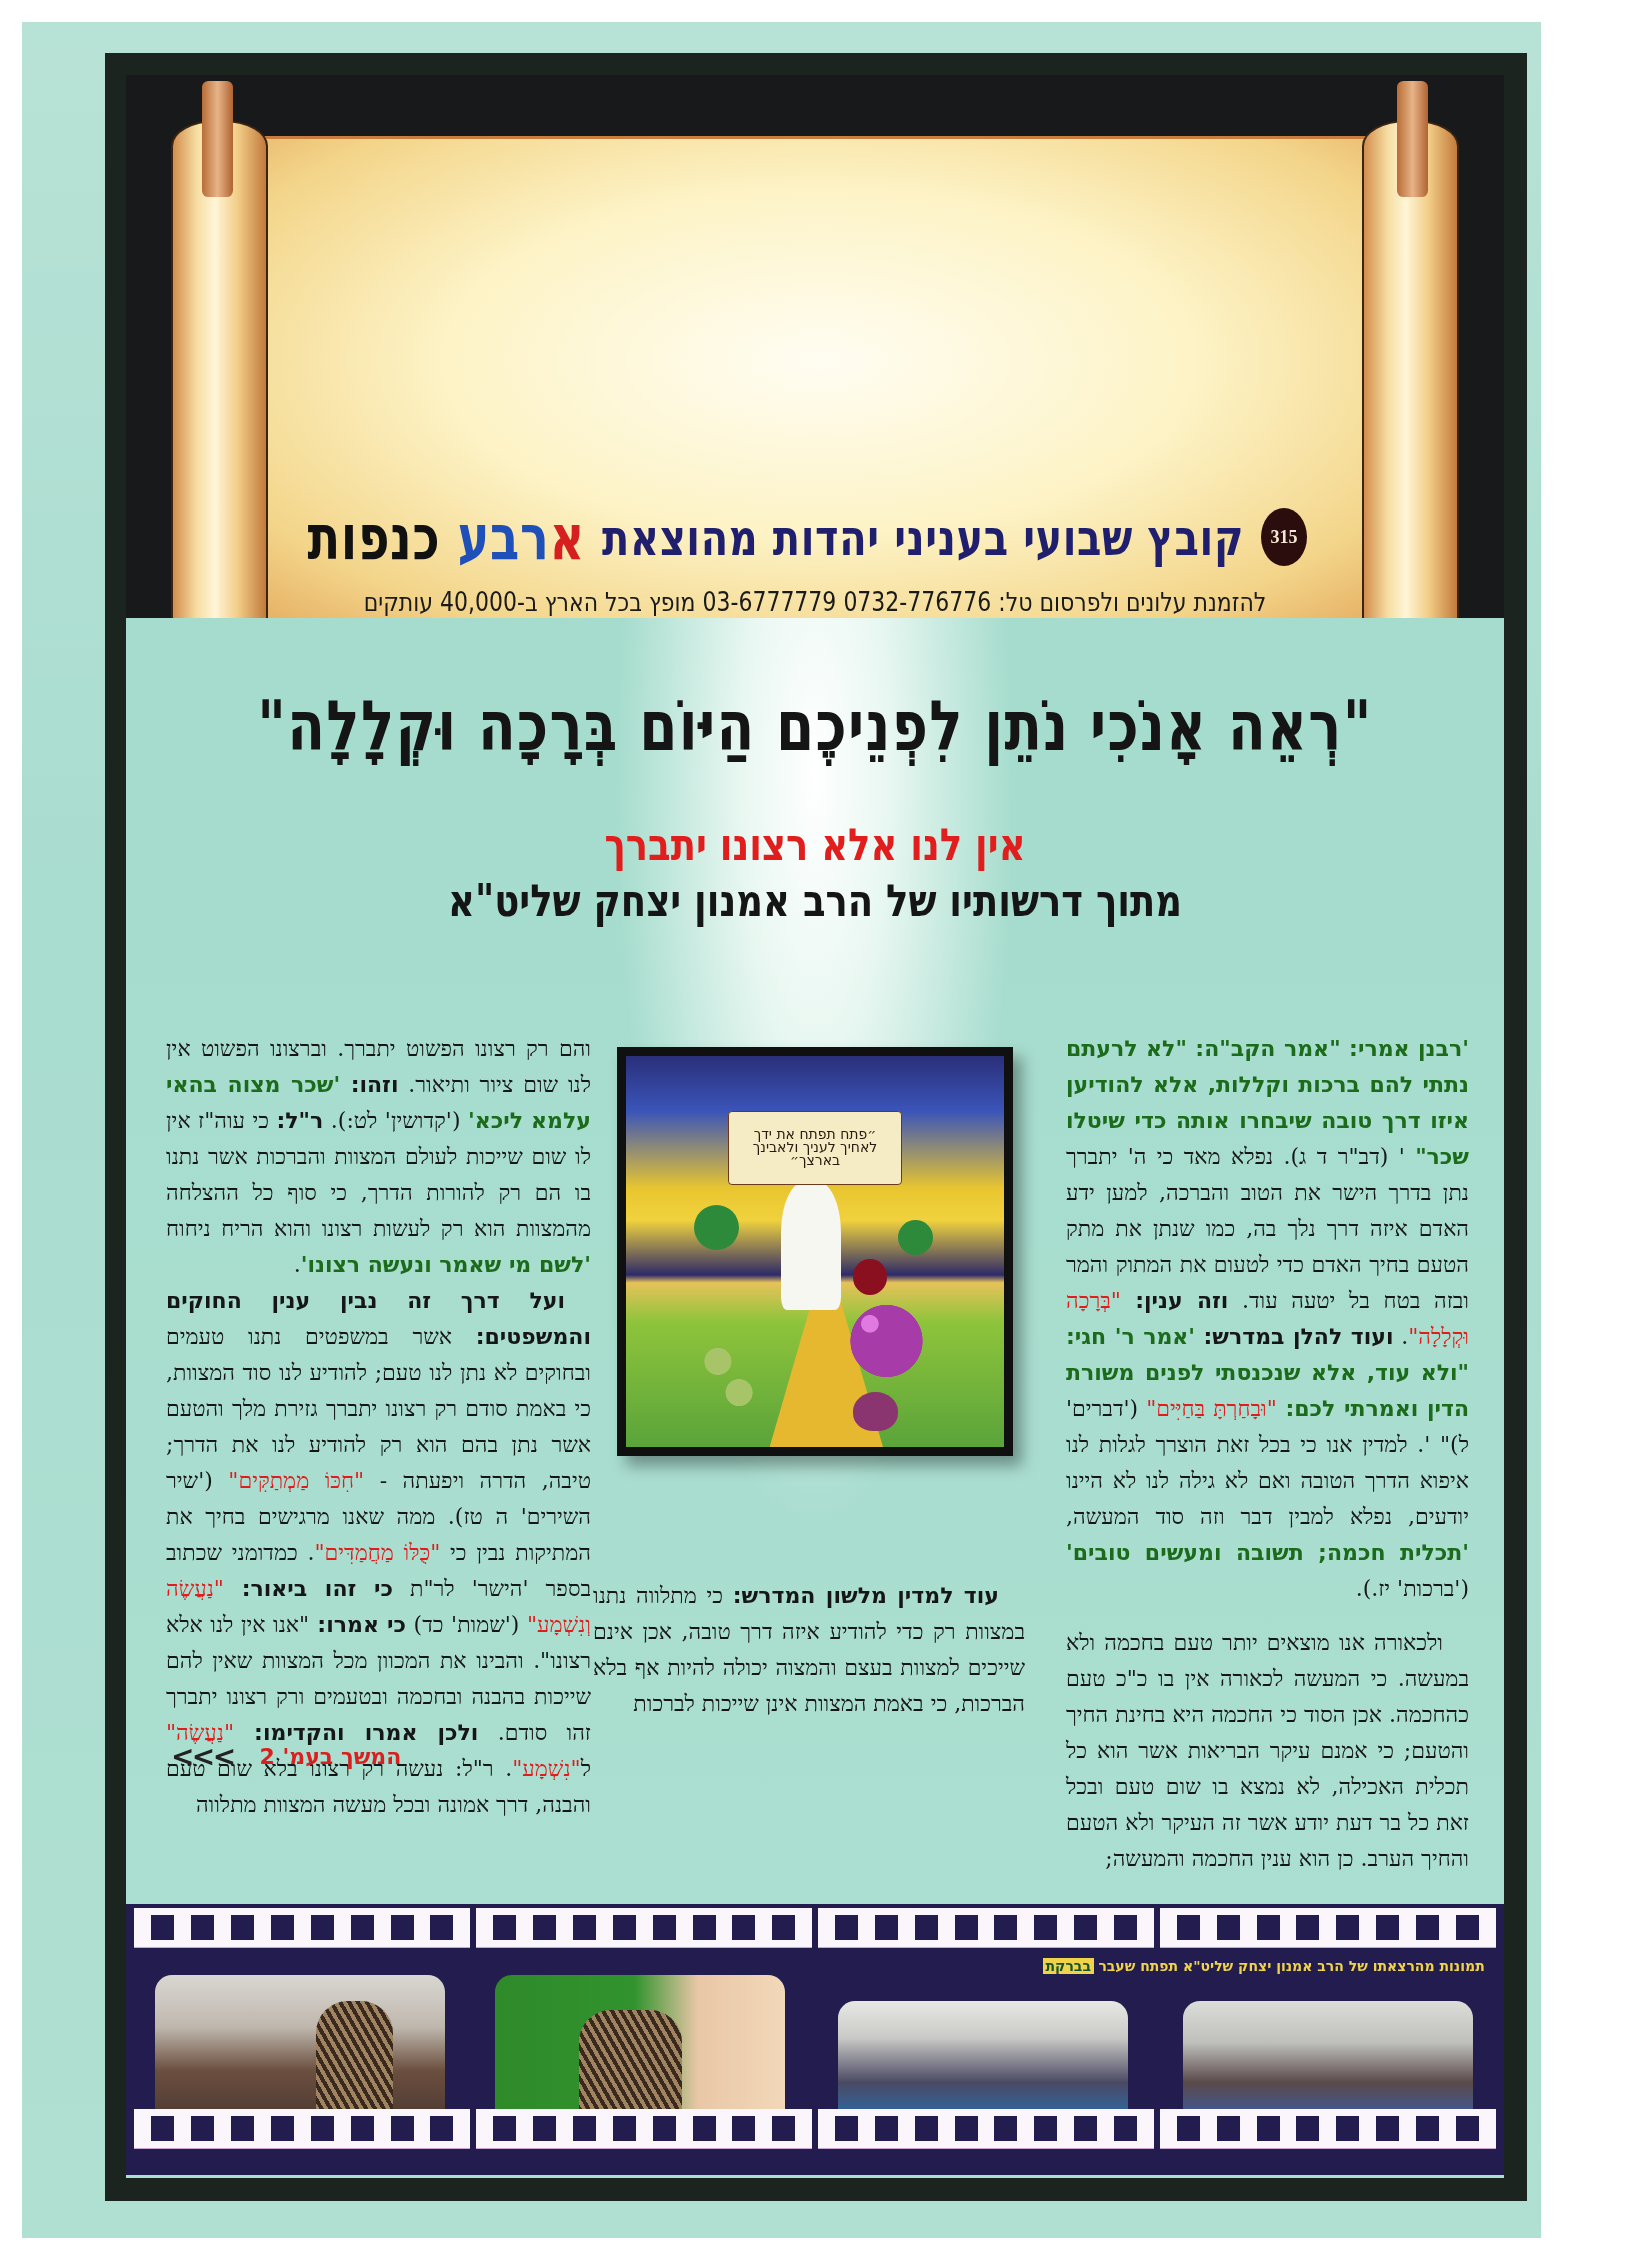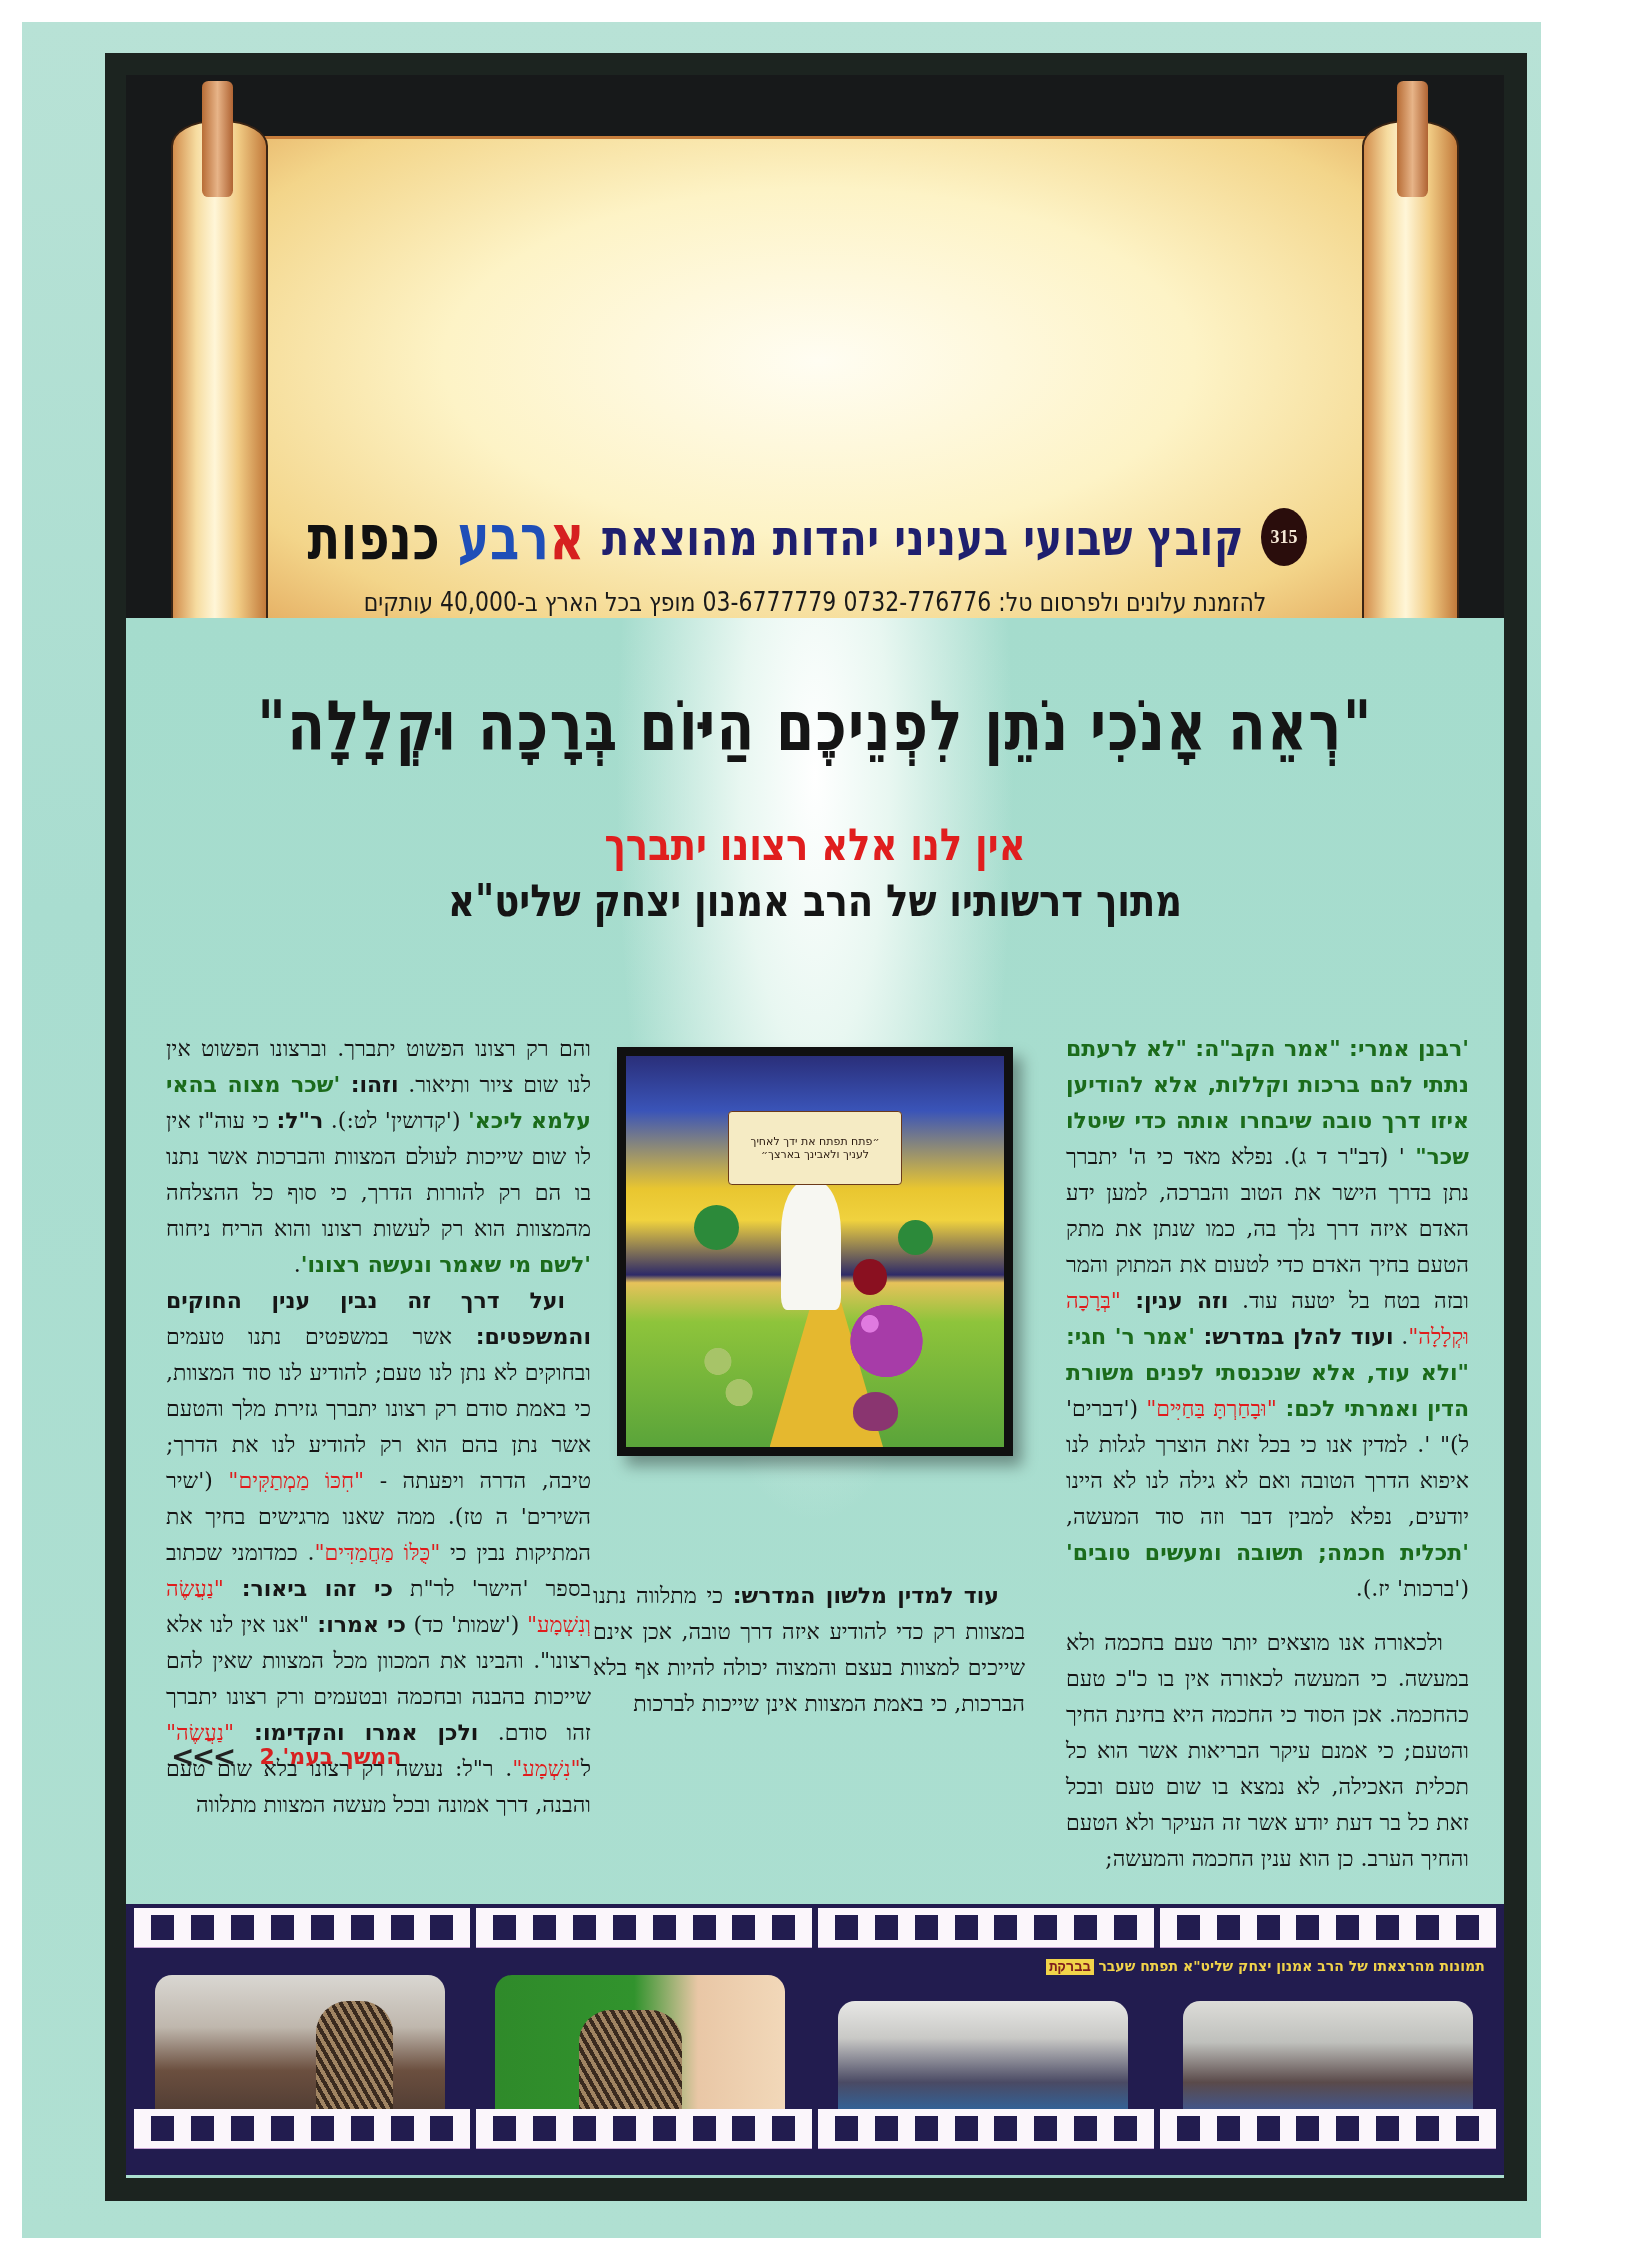--- a/index.html
+++ b/index.html
@@ -129,21 +129,21 @@
     background: #e5b82f; clip-path: polygon(40% 0, 60% 0, 100% 100%, 0 100%);
   }
   .art .figure {
     position: absolute; left: 41%; top: 32%; width: 16%; height: 33%;
     background: #f7f7f2; border-radius: 40% 40% 10% 10%;
   }
   .art .torah {
     position: absolute; left: 27%; top: 14%; width: 46%; height: 19%;
     background: #f5ebc4; border: 1.9px solid #6b3a1a; border-radius: 3.9px;
     display: flex; align-items: center; justify-content: center; text-align: center;
-    font-family: "DejaVu Sans", sans-serif; font-size: 11px; color: #2a1a10; line-height: 13px; padding: 0 14px;
+    font-family: "DejaVu Sans", sans-serif; font-size: 14px; color: #2a1a10; line-height: 13px; padding: 0 14px;
   }
   .art .palm { position: absolute; width: 45px; height: 45px; border-radius: 50%; background: #2c8a3a; }
   .art .grapes {
     position: absolute; left: 58%; top: 62%; width: 22%; height: 22%;
     background: radial-gradient(circle at 30% 30%, #e07ae0 0 10%, transparent 11%),
                 radial-gradient(circle, #a73ca8 0 60%, transparent 61%);
     border-radius: 40% 40% 50% 50%;
   }
   .art .pomegranate { position: absolute; left: 60%; top: 52%; width: 9%; height: 9%; background: #8a1020; border-radius: 50%; }
   .art .fig { position: absolute; left: 60%; top: 86%; width: 12%; height: 10%; background: #8a3570; border-radius: 50% 50% 45% 45%; }
@@ -163,21 +163,21 @@
   .sprocket-panel {
     flex: 1; background: #fbf6fb; display: flex; align-items: center; justify-content: space-evenly;
     border-bottom: 1.9px solid #c9a6d6;
   }
   .sprocket-hole { width: 23px; height: 24.5px; background: #221c4f; }
   .film-caption {
     position: absolute; right: 19.3px; top: 54px;
     font-family: "DejaVu Sans", sans-serif; font-weight: bold; font-size: 14px; color: #f1d34a;
     direction: rtl;
   }
-  .film-caption .hl { background: #f1d34a; color: #7f1d1d; padding: 0 2.6px; font-family: Liberation Mono, monospace; }
+  .film-caption .hl { background: #f1d34a; color: #14532d; padding: 0 2.6px; }
   .photo {
     position: absolute; top: 97px; width: 290px; height: 148px; border-radius: 17px; overflow: hidden;
   }
   .photo.p1 { left: 29px; top: 71px; height: 174px;
     background: linear-gradient(180deg, #d9d7d2 0%, #bfb7ad 30%, #6b4f3f 55%, #3a2d2a 100%); }
   .photo.p2 { left: 369px; top: 71px; height: 174px;
     background: linear-gradient(90deg, #2f8a2a 0%, #31932d 48%, #e9c7a6 70%, #f2d8b9 100%); }
   .photo.p3 { left: 712px; top: 97px;
     background: linear-gradient(180deg, #e7e7e5 0%, #c9c9c6 25%, #4a4a64 55%, #2b6aa8 80%, #e9e9ef 100%); }
   .photo.p4 { left: 1057px; top: 97px;

